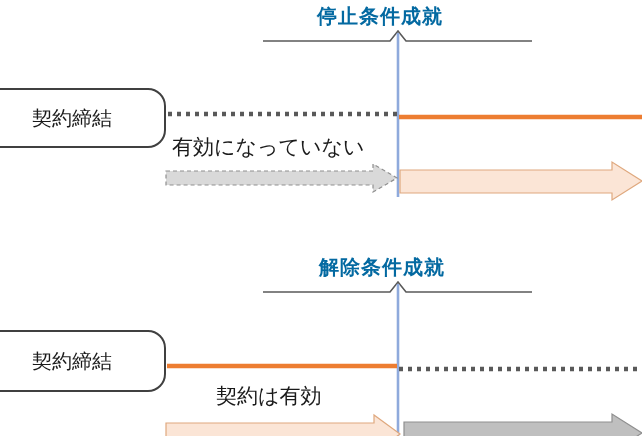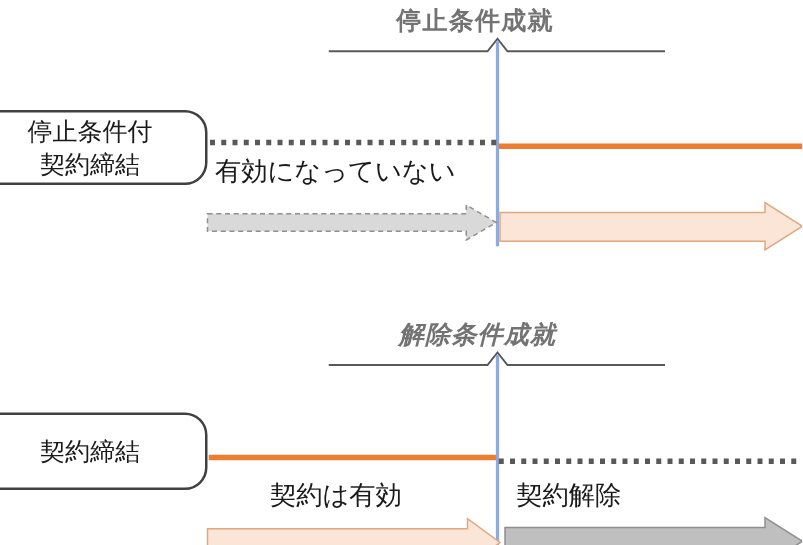--- a/index.html
+++ b/index.html
@@ -19,21 +19,21 @@
     position: absolute;
     left: 0;
     top: 0;
     width: 642px;
     height: 436px;
   }
   .section-title {
     position: absolute;
     font-size: 20px;
     font-weight: bold;
-    color: #737373;
+    color: #0369a1;
     white-space: nowrap;
     letter-spacing: 1px;
   }
   .label-box {
     position: absolute;
     left: -22px;
     width: 188px;
     background: #ffffff;
     border: 2px solid #404040;
     border-radius: 18px;
@@ -73,28 +73,26 @@
     <line x1="398" y1="284" x2="398" y2="436" stroke="#8faadc" stroke-width="2.6"></line>
     <line x1="167" y1="366" x2="397" y2="366" stroke="#ed7d31" stroke-width="4.5"></line>
     <line x1="399" y1="369" x2="642" y2="369" stroke="#595959" stroke-width="4.5" stroke-dasharray="4 5"></line>
     <polygon points="166,423 374,423 374,415 400,434 374,453 374,445 166,445" fill="#fbe5d6" stroke="#dfa87e" stroke-width="1.2"></polygon>
     <polygon points="404,422 612,422 612,414 642,433 612,452 612,445 404,445" fill="#bfbfbf" stroke="#8f8f8f" stroke-width="1.2"></polygon>
   </svg>
 
   <div class="section-title" style="left:317px; top:3px;">停止条件成就</div>
 
   <div class="label-box" style="top:88px; height:60px;">
-    <div>停止条件付</div>
     <div>契約締結</div>
   </div>
 
-  <div class="phase-text" style="left:172px; top:123px;font-family:Liberation Serif, serif;">有効になっていない</div>
+  <div class="phase-text" style="left:172px; top:133px;font-family:Liberation Serif, serif;">有効になっていない</div>
 
-  <div class="section-title" style="left:319px; top:254px;font-style:italic;">解除条件成就</div>
+  <div class="section-title" style="left:319px; top:254px;">解除条件成就</div>
 
   <div class="label-box" style="top:330px; height:62px;">
     <div>契約締結</div>
   </div>
 
   <div class="phase-text" style="left:216px; top:382px;">契約は有効</div>
-  <div class="phase-text" style="left:413px; top:382px;">契約解除</div>
 
 </div>
 
 </body></html>

